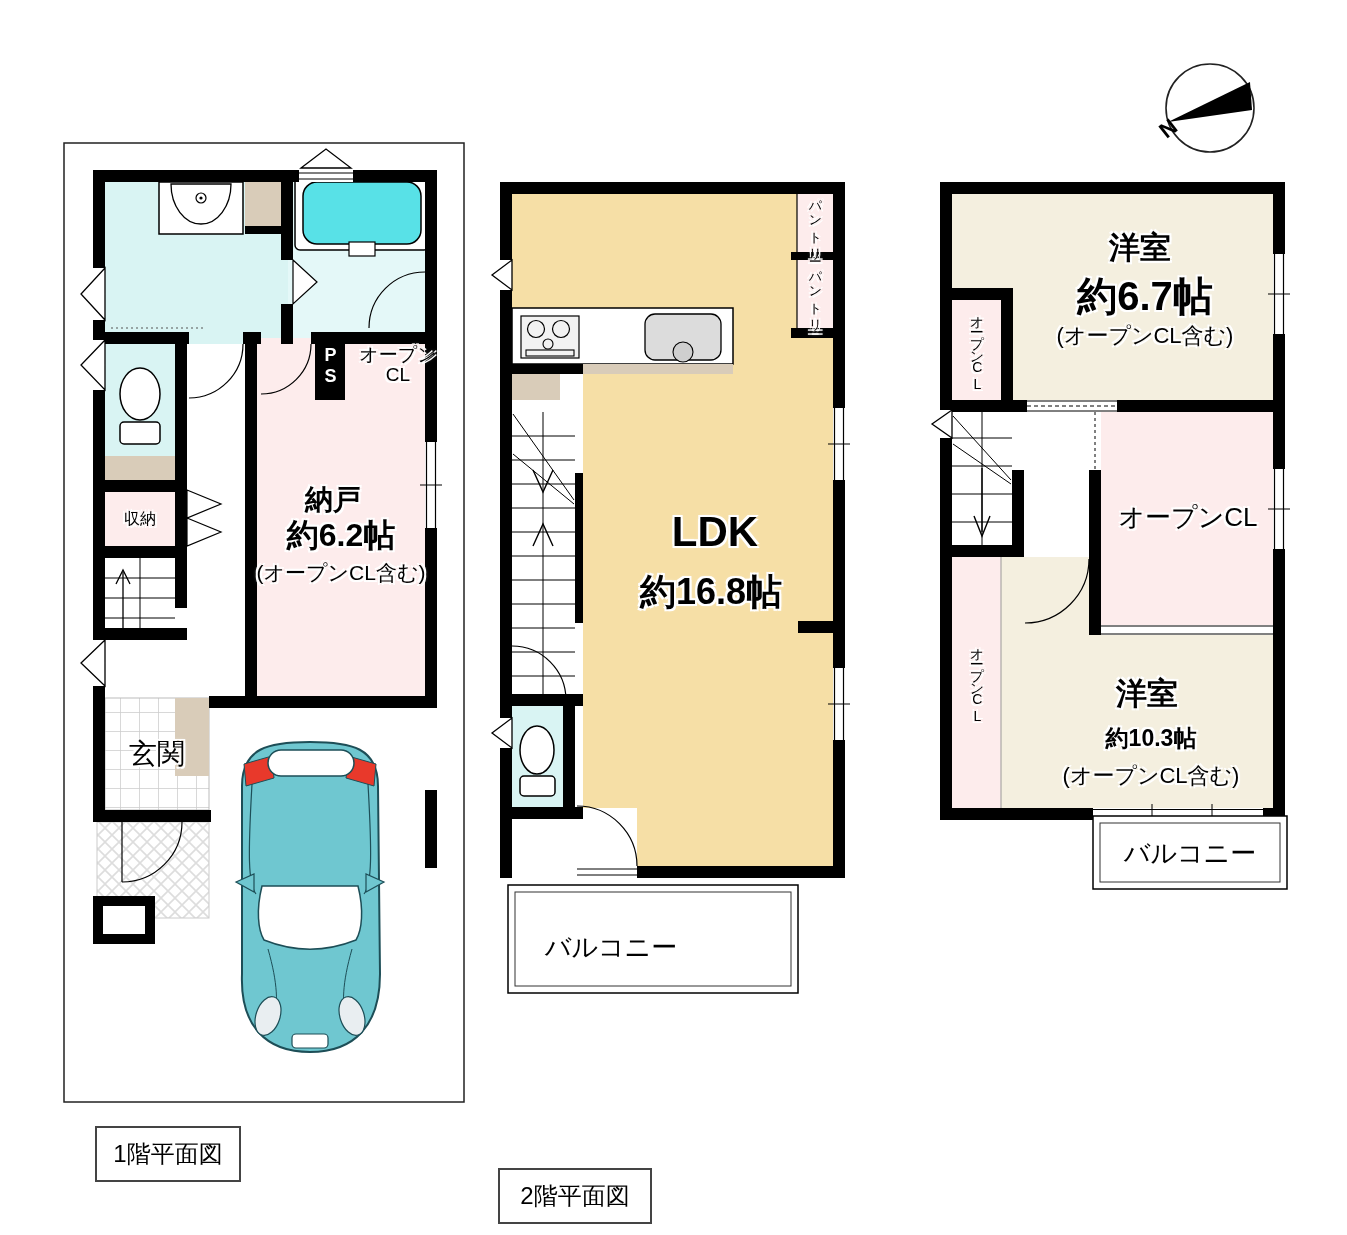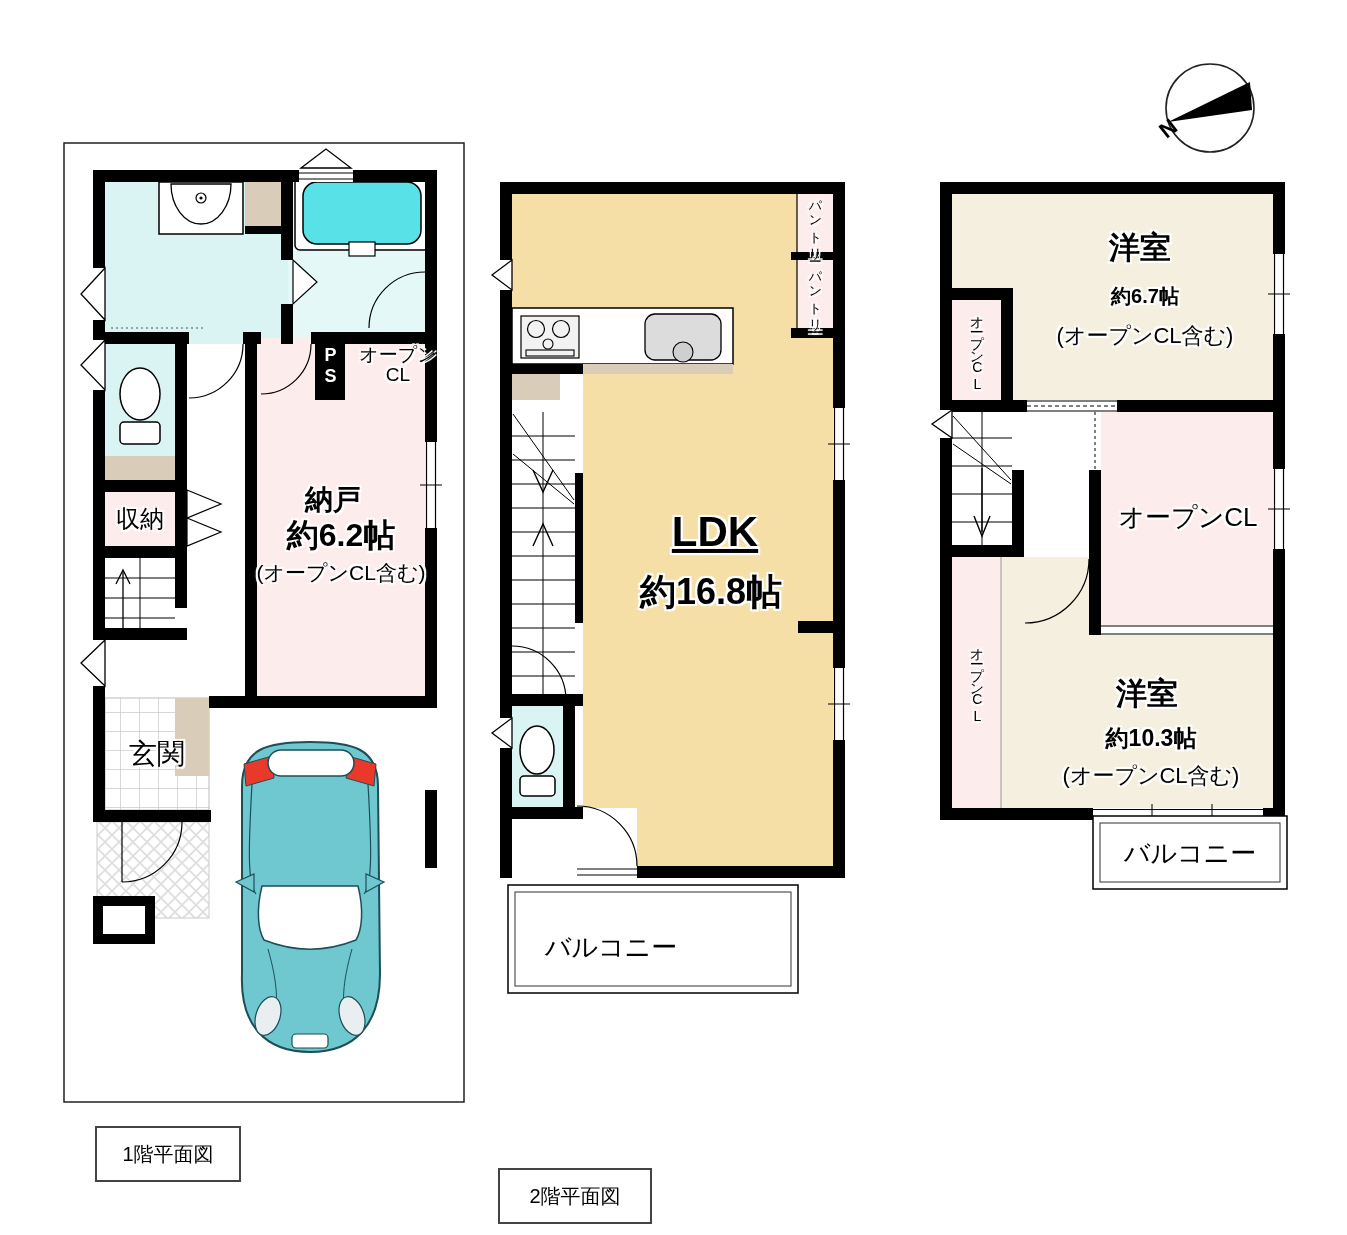--- a/index.html
+++ b/index.html
@@ -6,21 +6,21 @@
   body{font-family:"Liberation Sans","DejaVu Sans",sans-serif;}
   #canvas{position:relative;width:1347px;height:1235px;background:#fff;overflow:hidden;}
   .floor-svg{position:absolute;overflow:visible;}
   .label{position:absolute;transform:translate(-50%,-50%);white-space:nowrap;color:#000;
          font-weight:bold;text-align:center;line-height:1.05;
          text-shadow:-2px -2px 0 #fff,2px -2px 0 #fff,-2px 2px 0 #fff,2px 2px 0 #fff,0 0 4px #fff;}
   .vlabel{writing-mode:vertical-rl;text-orientation:upright;letter-spacing:1px;}
   .ps{color:#fff;text-shadow:none;font-weight:bold;}
   .caption{position:absolute;border:2px solid #444;background:#fff;color:#000;
            display:flex;align-items:center;justify-content:center;
-           font-size:20px;font-weight:normal;}
+           font-size:24px;font-weight:normal;}
 </style>
 </head>
 <body>
 
 <div id="canvas">
 
   <svg class="floor-svg" style="left:1156px;top:56px" width="110" height="110" viewBox="0 0 110 110">
     <circle cx="54" cy="52" r="44" fill="#fff" stroke="#222" stroke-width="1.6"></circle>
     <polygon points="12,66 94,26 96,54" fill="#000"></polygon>
     <text x="4" y="80" font-size="22" font-weight="bold" transform="rotate(-38 12 72)">N</text>
@@ -142,21 +142,21 @@
       <polygon points="8,148 26,140 26,158" fill="#6fc7d0" stroke="#1d4e57" stroke-width="1.2"></polygon>
       <polygon points="156,148 138,140 138,158" fill="#6fc7d0" stroke="#1d4e57" stroke-width="1.2"></polygon>
       <path d="M34,152 L130,152 C136,176 134,196 128,206 C98,218 66,218 36,206 C30,196 28,176 34,152 Z" fill="#fff" stroke="#1d4e57" stroke-width="1.5"></path>
       <path d="M40,215 C50,250 50,270 46,288 M124,215 C114,250 114,270 118,288" fill="none" stroke="#1d4e57" stroke-width="1"></path>
       <ellipse cx="40" cy="282" rx="12" ry="20" transform="rotate(18 40 282)" fill="#e9eef1" stroke="#1d4e57" stroke-width="1.2"></ellipse>
       <ellipse cx="124" cy="282" rx="12" ry="20" transform="rotate(-18 124 282)" fill="#e9eef1" stroke="#1d4e57" stroke-width="1.2"></ellipse>
       <rect x="64" y="300" width="36" height="14" rx="4" fill="#fff" stroke="#1d4e57" stroke-width="1.2"></rect>
     </g>
   </svg>
 
-  <div class="label" style="left:140px;top:519px;font-size:24px;font-weight:normal;">収納</div>
+  <div class="label" style="left:140px;top:519px;font-size:16px;font-weight:normal;">収納</div>
   <div class="label" style="left:157px;top:754px;font-size:28px;font-weight:normal;">玄関</div>
   <div class="label vlabel ps" style="left:330px;top:366px;font-size:18px;">PS</div>
   <div class="label" style="left:398px;top:365px;font-size:19px;font-weight:normal;">
     <div>オープン</div>
     <div>CL</div>
   </div>
   <div class="label" style="left:333px;top:500px;font-size:28px;">納戸</div>
   <div class="label" style="left:341px;top:536px;font-size:32px;">約6.2帖</div>
   <div class="label" style="left:341px;top:573px;font-size:21px;font-weight:normal;">(オープンCL含む)</div>
 
@@ -245,21 +245,21 @@
       <ellipse cx="40" cy="570" rx="17" ry="24" fill="#fff" stroke="#000" stroke-width="1.5"></ellipse>
       <rect x="23" y="596" width="35" height="20" rx="4" fill="#fff" stroke="#000" stroke-width="1.5"></rect>
     </g>
 
     <g>
       <rect x="11" y="705" width="290" height="108" fill="#fff" stroke="#000" stroke-width="1.5"></rect>
       <rect x="18" y="712" width="276" height="94" fill="none" stroke="#333" stroke-width="1"></rect>
     </g>
   </svg>
 
-  <div class="label" style="left:715px;top:532px;font-size:42px;text-decoration:underline;">LDK</div>
+  <div class="label" style="left:715px;top:532px;font-size:42px;">LDK</div>
   <div class="label" style="left:711px;top:592px;font-size:36px;">約16.8帖</div>
   <div class="label vlabel" style="left:815px;top:223px;font-size:13px;font-weight:normal;">パントリー</div>
   <div class="label vlabel" style="left:815px;top:294px;font-size:13px;font-weight:normal;">パントリー</div>
   <div class="label" style="left:611px;top:948px;font-size:26px;font-weight:normal;">バルコニー</div>
 
   <svg class="floor-svg" style="left:937px;top:180px" width="353" height="712" viewBox="0 0 353 712">
     <rect x="15" y="14" width="321" height="206" fill="#f4efdf"></rect>
     <rect x="15" y="120" width="49" height="100" fill="#fdecec"></rect>
     <rect x="164" y="232" width="172" height="213" fill="#fdecec"></rect>
     <path d="M64,377 H152 V455 H336 V628 H64 Z" fill="#f4efdf"></path>
@@ -321,21 +321,21 @@
 
     <path d="M152,379 A64,64 0 0 1 88,443" fill="none" stroke="#000" stroke-width="1.2"></path>
 
     <g>
       <rect x="156" y="636" width="194" height="73" fill="#fff" stroke="#000" stroke-width="1.5"></rect>
       <rect x="163" y="643" width="180" height="59" fill="none" stroke="#333" stroke-width="1"></rect>
     </g>
   </svg>
 
   <div class="label" style="left:1140px;top:248px;font-size:31px;">洋室</div>
-  <div class="label" style="left:1145px;top:296px;font-size:20px;">約6.7帖</div>
+  <div class="label" style="left:1145px;top:296px;font-size:40px;">約6.7帖</div>
   <div class="label" style="left:1145px;top:336px;font-size:22px;font-weight:normal;">(オープンCL含む)</div>
   <div class="label vlabel" style="left:977px;top:350px;font-size:14px;font-weight:normal;">オープンCL</div>
   <div class="label" style="left:1188px;top:518px;font-size:26px;font-weight:normal;">オープンCL</div>
   <div class="label vlabel" style="left:977px;top:682px;font-size:14px;font-weight:normal;">オープンCL</div>
   <div class="label" style="left:1147px;top:694px;font-size:31px;">洋室</div>
   <div class="label" style="left:1151px;top:738px;font-size:23px;">約10.3帖</div>
   <div class="label" style="left:1151px;top:776px;font-size:22px;font-weight:normal;">(オープンCL含む)</div>
   <div class="label" style="left:1190px;top:854px;font-size:26px;font-weight:normal;">バルコニー</div>
 
   <div class="caption" style="left:95px;top:1126px;width:142px;height:52px;">1階平面図</div>

